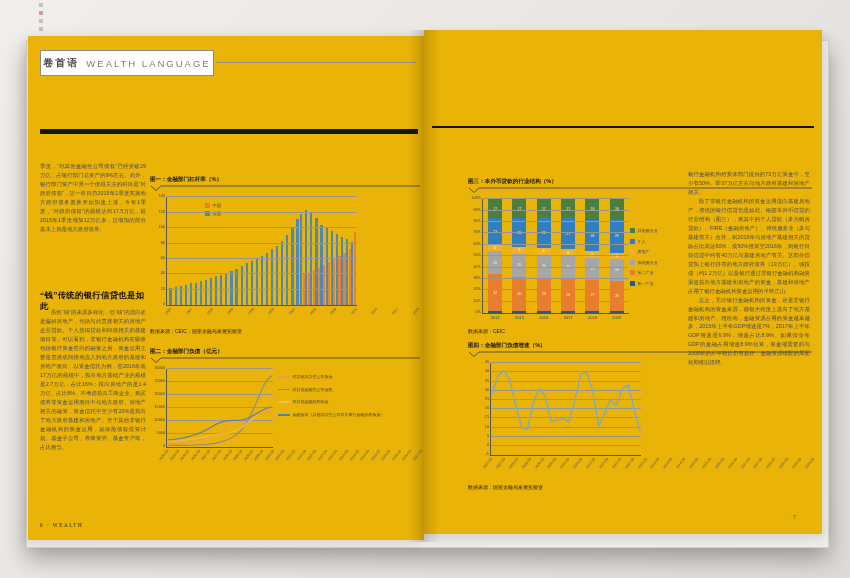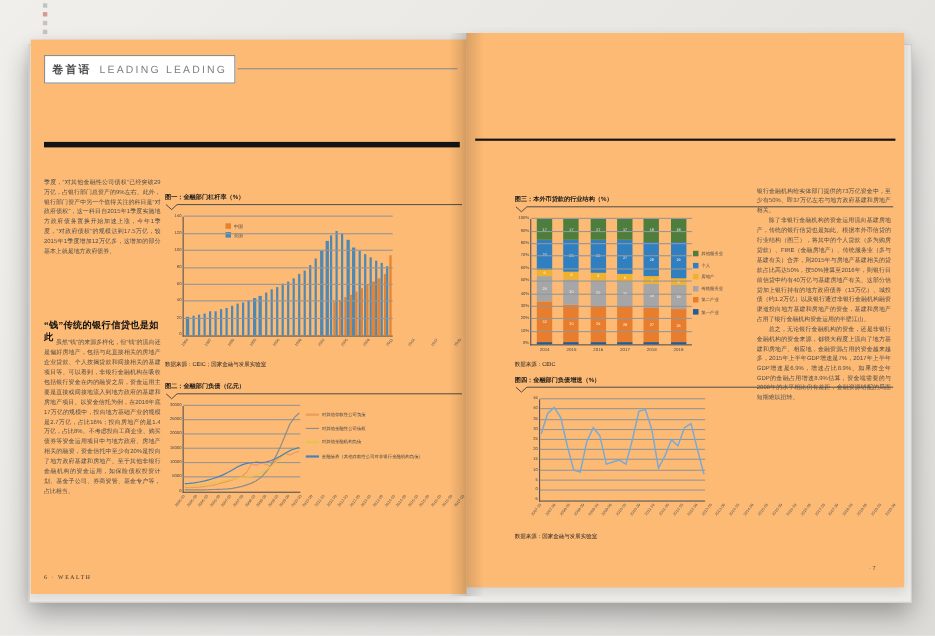--- a/index.html
+++ b/index.html
@@ -3,21 +3,21 @@
 <meta charset="utf-8">
 <style>
   html,body{margin:0;padding:0;}
   body{width:850px;height:578px;overflow:hidden;font-family:"Liberation Sans",sans-serif;
        background:linear-gradient(135deg,#f1efec 0%,#e6e4e1 60%,#dddbd7 100%);}
   #stage{position:relative;width:850px;height:578px;}
 
   
   .page-stack{position:absolute;left:26px;top:40px;width:801px;height:506px;background:#efede9;
               box-shadow:0 10px 22px rgba(0,0,0,.32);border:1px solid #d3d1cc;}
-  .page{position:absolute;background:#fdba74;}
+  .page{position:absolute;background:#eab308;}
   .page-l{left:28px;top:36px;width:396px;height:504px;box-shadow:-2px 4px 10px rgba(0,0,0,.10);}
   .page-r{left:424px;top:30px;width:398px;height:504px;box-shadow:2px 4px 10px rgba(0,0,0,.12);}
   .spine{position:absolute;left:408px;top:30px;width:32px;height:512px;pointer-events:none;
          background:linear-gradient(to right,rgba(0,0,0,0) 0%,rgba(0,0,0,.14) 50%,rgba(0,0,0,0) 100%);}
 
   .edge-marks{position:absolute;left:39px;top:3px;width:5px;display:flex;flex-direction:column;gap:4px;opacity:.5;}
   .edge-marks i{display:block;width:4px;height:4px;background:#9a9a9a;}
   .edge-marks i.red{background:#b84b3c;}
 
   
@@ -101,21 +101,21 @@
     <i class="red"></i>
     <i></i>
     <i></i>
   </div>
 
   <div class="page-stack"></div>
 
   <div class="page page-l">
     <div class="hdr-box">
       <span class="hdr-cn">卷首语</span>
-      <span class="hdr-en">LEADING LEADING</span>
+      <span class="hdr-en">WEALTH LANGUAGE</span>
     </div>
     <div class="hdr-line"></div>
     <div class="black-rule-l"></div>
 
     <div class="para colL-p1">季度，“对其他金融性公司债权”已经突破29万亿，占银行部门总资产的9%左右。此外，银行部门资产中另一个值得关注的科目是“对政府债权”，这一科目自2015年1季度实施地方政府债务置换开始加速上涨，今年1季度，“对政府债权”的规模达到17.5万亿，较2015年1季度增加12万亿多，这增加的部分基本上就是地方政府债券。</div>
     <h3 class="colL-h">“钱”传统的银行信贷也是如此</h3>
     <div class="para ind colL-p2">虽然“钱”的来源多样化，但“钱”的流向还是偏好房地产，包括与此直接相关的房地产企业贷款、个人按揭贷款和间接相关的基建项目等。可以看到，非银行金融机构在吸收包括银行资金在内的融资之后，资金运用主要是直接或间接地流入到地方政府的基建和房地产项目。以资金信托为例，在2016年底17万亿的规模中，投向地方基础产业的规模是2.7万亿，占比16%；投向房地产的是1.4万亿，占比8%。不考虑投向工商企业、购买债券等资金运用项目中与地方政府、房地产相关的融资，资金信托中至少有20%是投向了地方政府基建和房地产。至于其他非银行金融机构的资金运用，如保险债权投资计划、基金子公司、券商资管、基金专户等，占比相当。</div>
 
     <div class="chart" id="fig1">
       <div class="chart-title">图一：金融部门杠杆率（%）</div>

